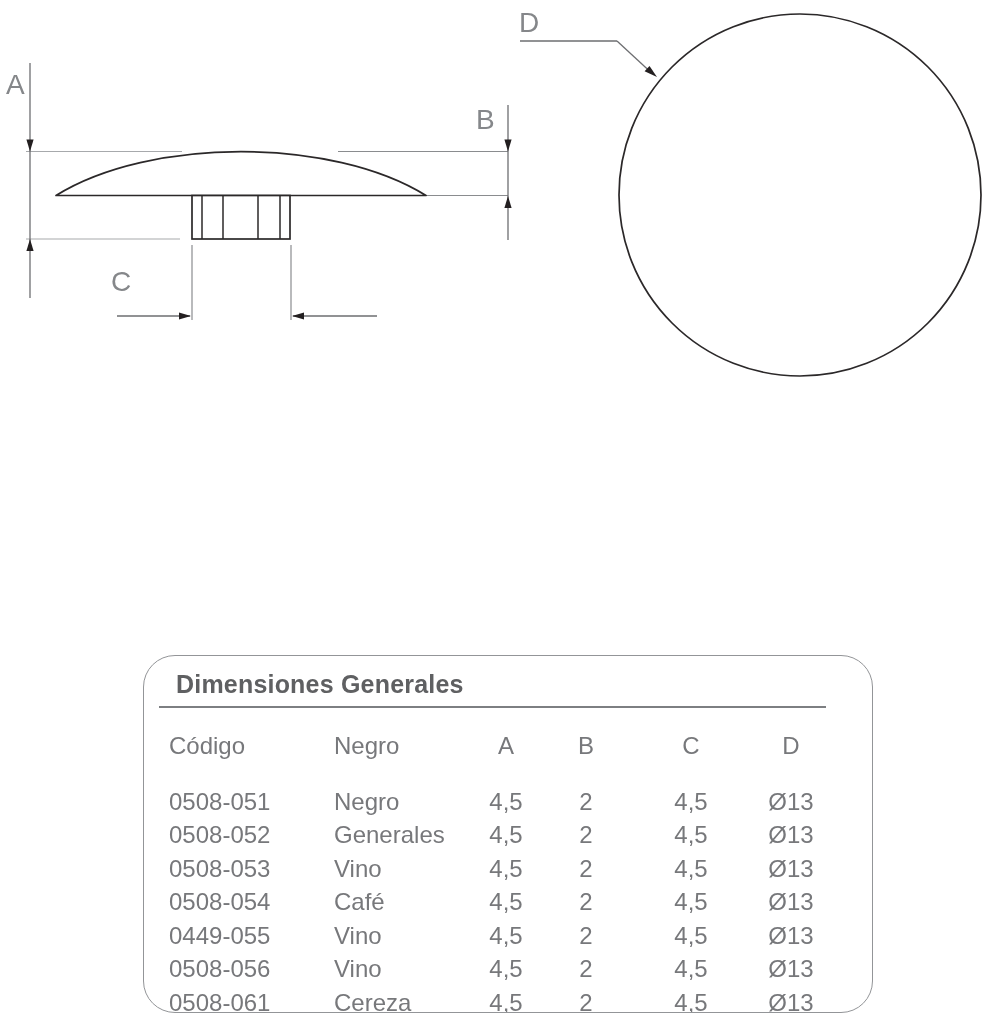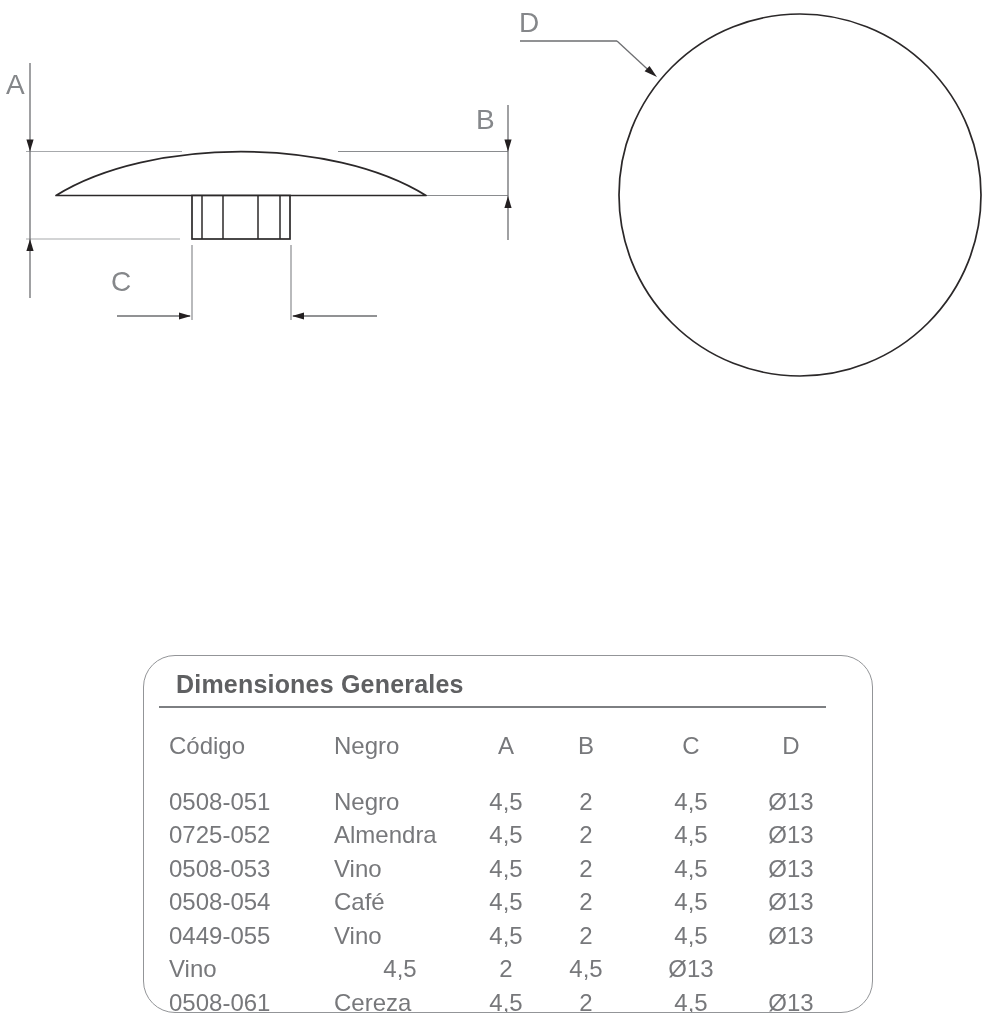--- a/index.html
+++ b/index.html
@@ -123,22 +123,22 @@
         <div class="grid-row">
           <div class="cell">0508-051</div>
           <div class="cell">Negro</div>
           <div class="cell num">4,5</div>
           <div class="cell num">2</div>
           <div class="cell num">4,5</div>
           <div class="cell num">Ø13</div>
         </div>
 
         <div class="grid-row">
-          <div class="cell">0725-052</div>
-          <div class="cell">Almendra</div>
+          <div class="cell">0508-052</div>
+          <div class="cell">Generales</div>
           <div class="cell num">4,5</div>
           <div class="cell num">2</div>
           <div class="cell num">4,5</div>
           <div class="cell num">Ø13</div>
         </div>
 
         <div class="grid-row">
           <div class="cell">0508-053</div>
           <div class="cell">Vino</div>
           <div class="cell num">4,5</div>
@@ -159,20 +159,21 @@
         <div class="grid-row">
           <div class="cell">0449-055</div>
           <div class="cell">Vino</div>
           <div class="cell num">4,5</div>
           <div class="cell num">2</div>
           <div class="cell num">4,5</div>
           <div class="cell num">Ø13</div>
         </div>
 
         <div class="grid-row">
+          <div class="cell">0508-056</div>
           <div class="cell">Vino</div>
           <div class="cell num">4,5</div>
           <div class="cell num">2</div>
           <div class="cell num">4,5</div>
           <div class="cell num">Ø13</div>
         </div>
 
         <div class="grid-row">
           <div class="cell">0508-061</div>
           <div class="cell">Cereza</div>

